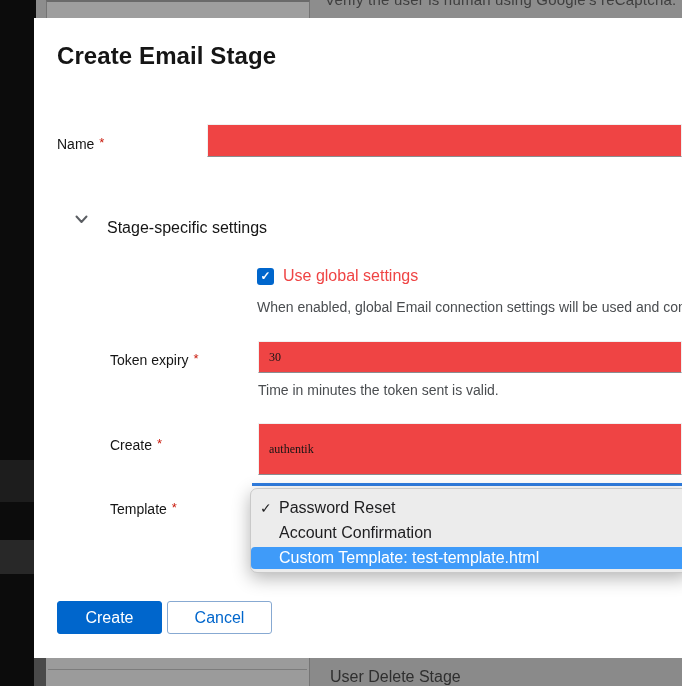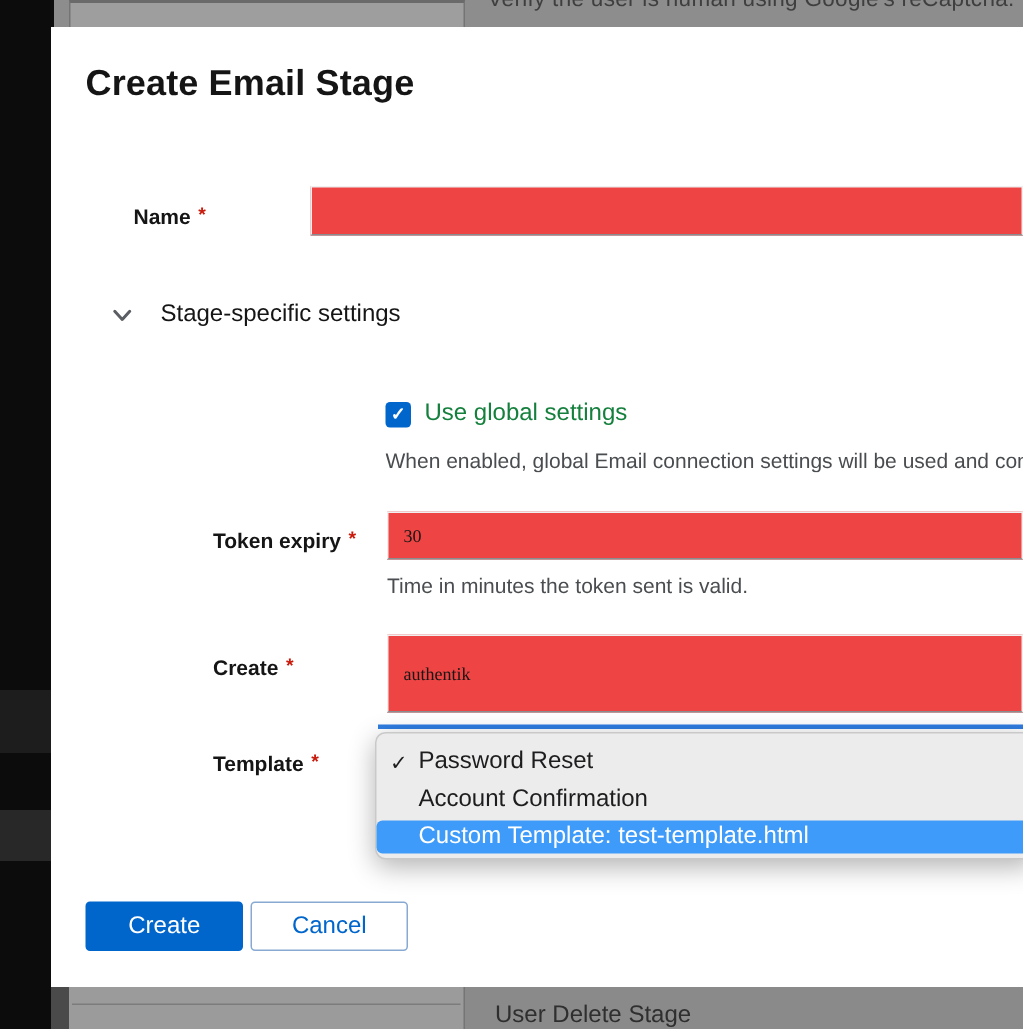--- a/index.html
+++ b/index.html
@@ -20,35 +20,35 @@
   .backdrop-bottom { position:absolute; left:34px; top:658px; width:648px; height:28px; background:#8a8a8a; overflow:hidden; }
   .bb-dark { position:absolute; left:0; top:0; width:12px; height:28px; background:#4a4a4a; }
   .bb-cell { position:absolute; left:12px; top:0; width:264px; height:28px; background:#9b9b9b; border-right:1px solid #757575; }
   .bb-line { position:absolute; left:2px; right:2px; top:11px; height:1px; background:#7c7c7c; }
   .bb-text { position:absolute; left:296px; top:10px; font-size:16px; color:#2f2f2f; white-space:nowrap; }
 
   
   .modal { position:absolute; left:34px; top:18px; width:648px; height:640px; background:#ffffff; }
   .modal-title { position:absolute; left:23px; top:24px; font-size:24px; font-weight:600; color:#151515; letter-spacing:.1px; }
 
-  .field-label { position:absolute; font-size:14px; font-weight:700; color:#151515; white-space:nowrap;margin-left:32px; }
+  .field-label { position:absolute; font-size:14px; font-weight:400; color:#151515; white-space:nowrap; }
   .req { color:#c9190b; font-size:13px; margin-left:5px; position:relative; top:-2px; }
 
   .text-input { position:absolute; height:33px; background:#ef4444; border:1px solid #f0f0f0; border-bottom:1px solid #8a8d90; font-family:Liberation Serif, serif; font-size:12px; color:#151515; padding:0 10px; outline:none; }
 
   .label-name { left:23px; top:118px; }
   .input-name { left:173px; top:106px; right:0; }
 
   .group-header { position:absolute; left:40px; top:183px; display:flex; align-items:center; cursor:pointer; }
   .chevron { width:14px; height:14px; display:inline-flex; align-items:center; justify-content:center; }
-  .group-title { margin-left:19px; font-size:16px; color:#151515; }
+  .group-title { margin-left:19px; font-size:16px; color:#151515;margin-top:18px; }
 
   .checkbox-row { position:absolute; left:223px; top:249px; display:flex; align-items:center; }
   .checkbox { width:17px; height:17px; background:#0066cc; border-radius:3px; display:inline-flex; align-items:center; justify-content:center; color:#fff; font-size:12px; font-weight:700; line-height:1; }
-  .cb-label { margin-left:9px; font-size:16px; color:#15803d; }
+  .cb-label { margin-left:9px; font-size:16px; color:#ef4444; }
 
   .help { position:absolute; font-size:14px; color:#4a4d50; white-space:nowrap; overflow:hidden; right:0; }
   .help-global { left:223px; top:281px; }
   .help-token { left:224px; top:364px; }
 
   .label-token { left:76px; top:334px; }
   .input-token { left:224px; top:323px; right:0; height:32px; }
 
   .label-subject { left:76px; top:419px; }
   .input-subject { left:224px; top:405px; right:0; height:52px; }

